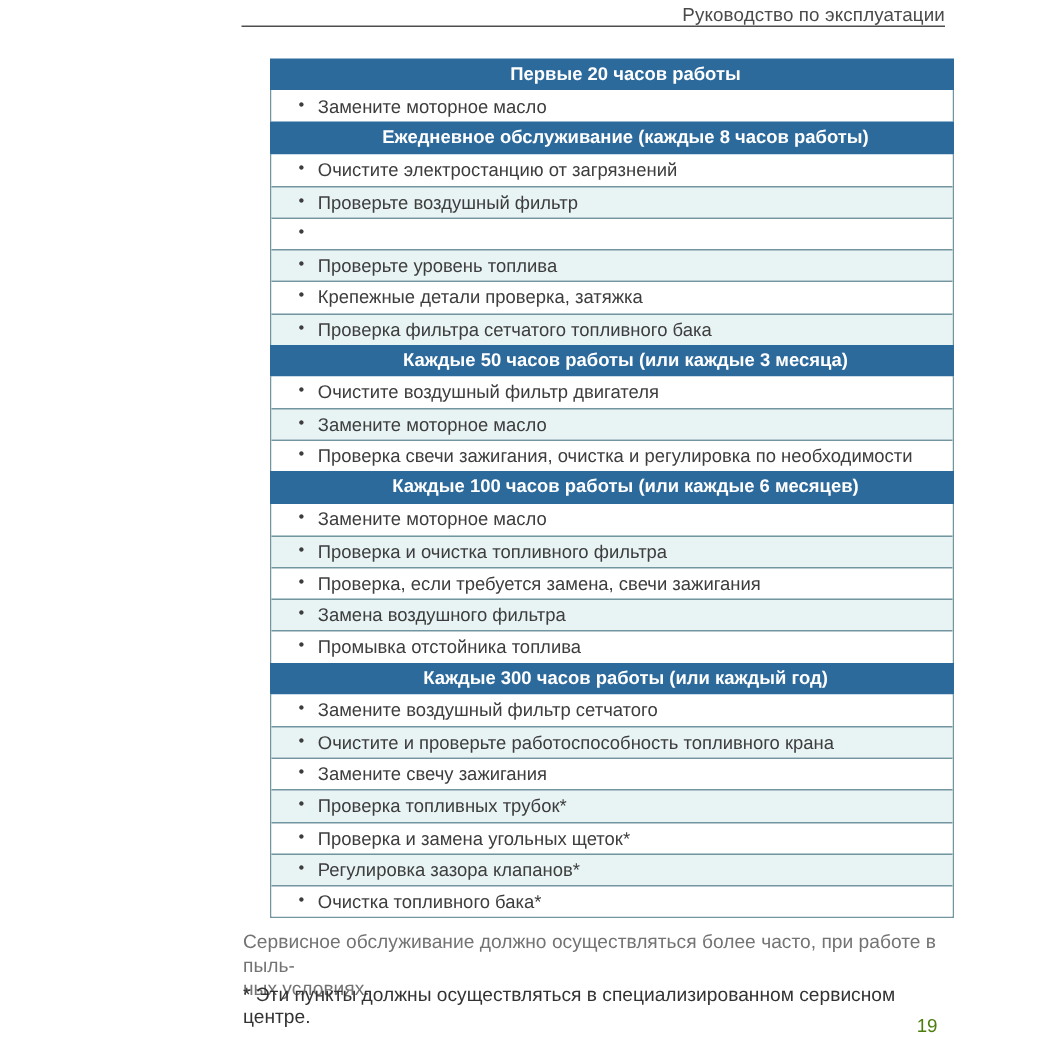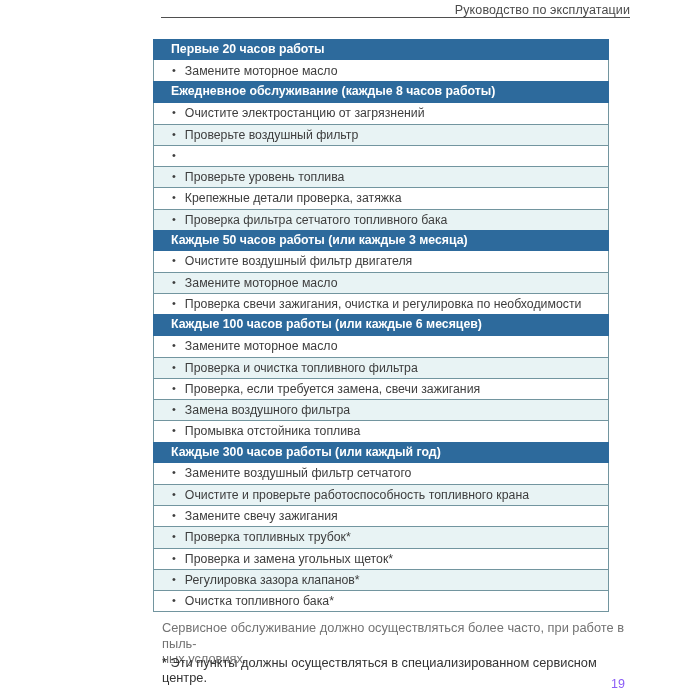--- a/index.html
+++ b/index.html
@@ -20,22 +20,23 @@
   .running-head{
     position:absolute;top:3px;right:115px;
     font-size:12.5px;color:var(--muted-text);letter-spacing:0.1px;
   }
   .head-rule{
     position:absolute;top:17px;left:116px;width:469px;height:0;
     border-top:1.5px solid var(--rule);
   }
 
   .maintenance-table{
-    position:absolute;top:39px;left:108px;width:456px;
+    position:absolute;top:39px;left:135px;width:456px;
     font-size:12.3px;
+    text-align:center;
   }
   .section-header{
     height:21.2px;line-height:21.2px;
     background:var(--header-bg);color:var(--header-text);
     font-weight:bold;padding-left:18px;
     white-space:nowrap;overflow:hidden;
   }
   .section-items{
     border-left:1px solid var(--row-border);
     border-right:1px solid var(--row-border);
@@ -59,21 +60,21 @@
     position:absolute;top:620px;left:117px;width:462px;
     font-size:12.8px;line-height:15.5px;color:#737373;
   }
   .footer-note .justify{text-align:justify;text-align-last:justify;}
   .asterisk-note{
     position:absolute;top:655px;left:117px;width:462px;
     font-size:12.8px;color:#333333;
   }
   .page-number{
     position:absolute;top:677px;right:120px;
-    font-size:12.5px;color:#8b5cf6;
+    font-size:12.5px;color:#4d7c0f;
   }
 </style>
 </head>
 <body>
 
 <div class="page">
   <div class="running-head">Руководство по эксплуатации</div>
   <div class="head-rule"></div>
 
   <div class="maintenance-table">

